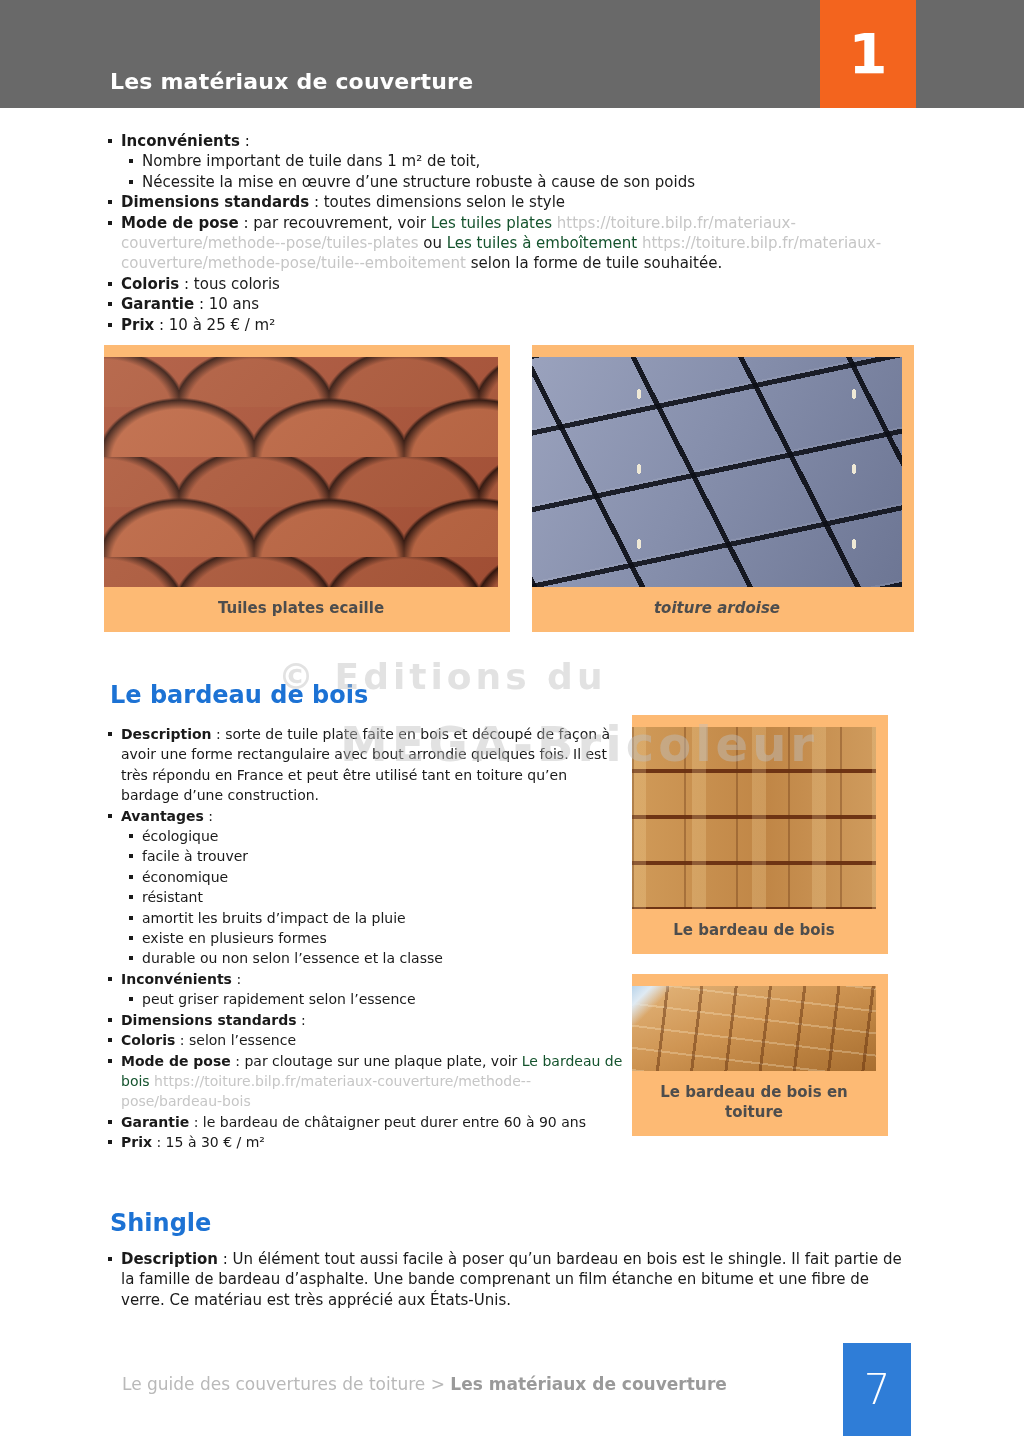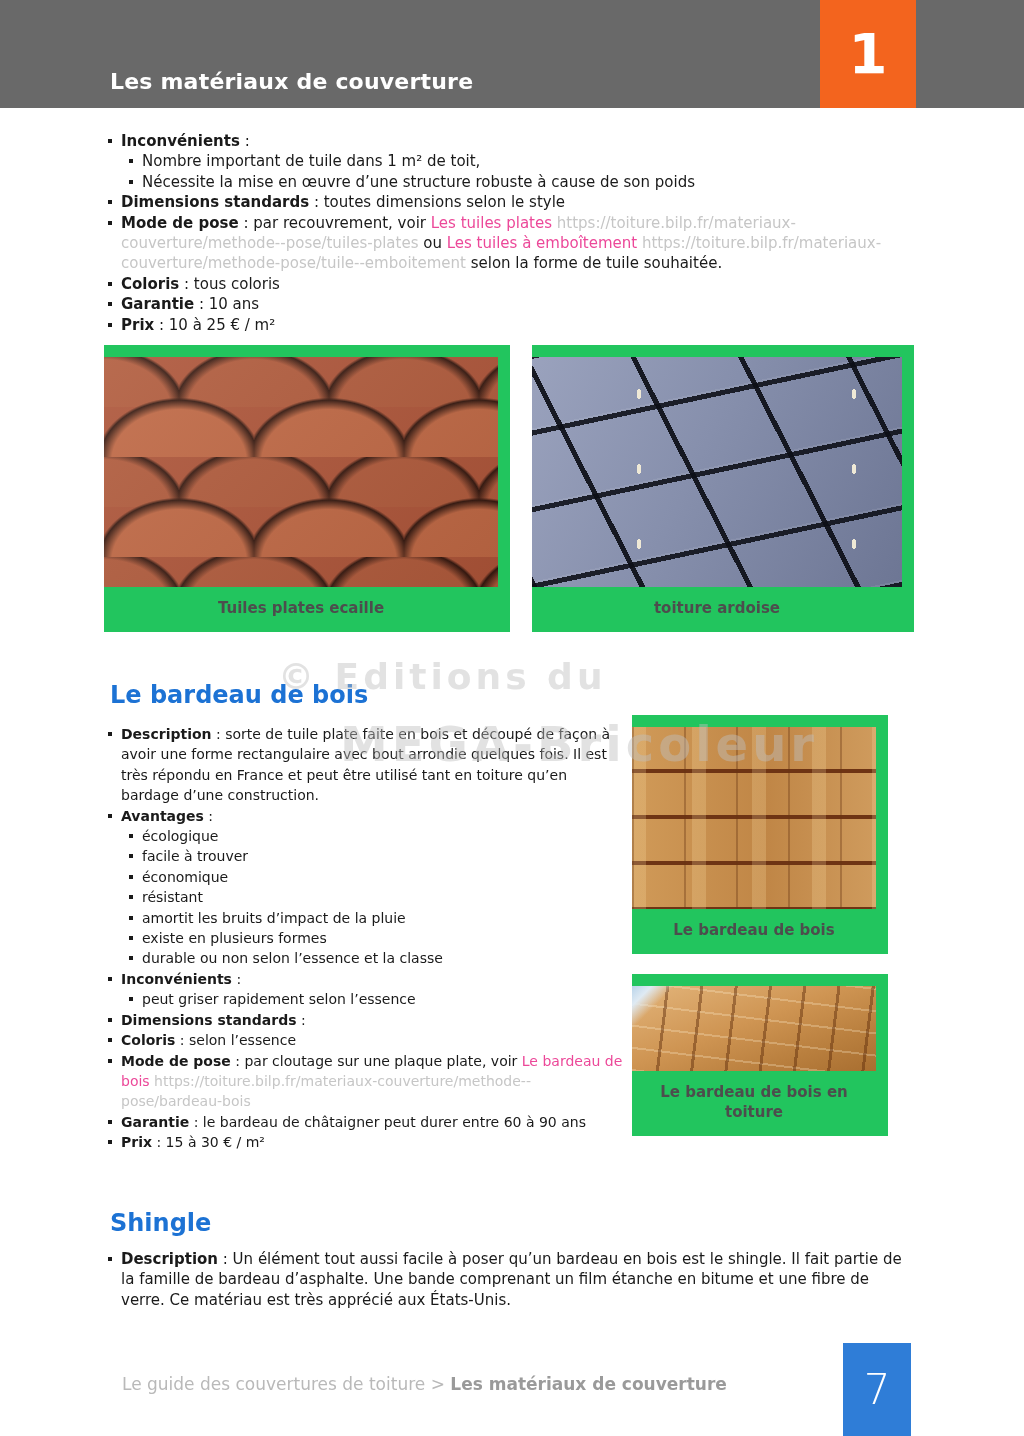--- a/index.html
+++ b/index.html
@@ -17,32 +17,32 @@
 
   
   ul { list-style:none; margin:0; padding:0; }
   .l1 > li { position:relative; }
   .l1 > li::before, .l2 > li::before {
     content:""; position:absolute; left:-13px; top:8px; width:4px; height:4px; background:#1a1a1a;
   }
   .l2 { margin-left:21px; }
   .l2 > li { position:relative; }
   .term { font-weight:bold; }
-  .lnk { color:#ec4899;text-align:right; }
+  .lnk { color:#14532d;text-align:right; }
   .url { color:#c6c6c6; }
   li, p { overflow-wrap:anywhere; }
 
   .intro { position:absolute; left:121px; top:131px; width:792px; font-size:15px; line-height:20.4px; z-index:3; }
 
   
-  .figbox { background:#22c55e; padding:12px 12px 14px 0; box-sizing:border-box; margin:0; }
+  .figbox { background:#fdba74; padding:12px 12px 14px 0; box-sizing:border-box; margin:0; }
   .figbox figcaption { text-align:center; font-weight:bold; color:#4d4d4d; font-size:15px; line-height:20px; margin-top:11px; }
   .figrow { position:absolute; left:104px; top:345px; display:flex; gap:22px; z-index:1; }
   .fig-tuiles { width:406px; }
-  .fig-ardoise { width:382px; }
+  .fig-ardoise { width:382px;font-style:italic; }
   .figrow .photo { height:230px; }
 
   .photo { width:100%; }
   .photo-tuiles {
     background-color:#ad5438;
     background-image:
       linear-gradient(135deg, rgba(255,255,255,0.10), rgba(0,0,0,0.08)),
       radial-gradient(120px 92px at 50% 104%, #bf6743 56%, #35180f 66%, rgba(0,0,0,0) 69%),
       radial-gradient(120px 92px at 50% 104%, #b05a3b 56%, #35180f 66%, rgba(0,0,0,0) 69%);
     background-size:100% 100%, 150px 100px, 150px 100px;

